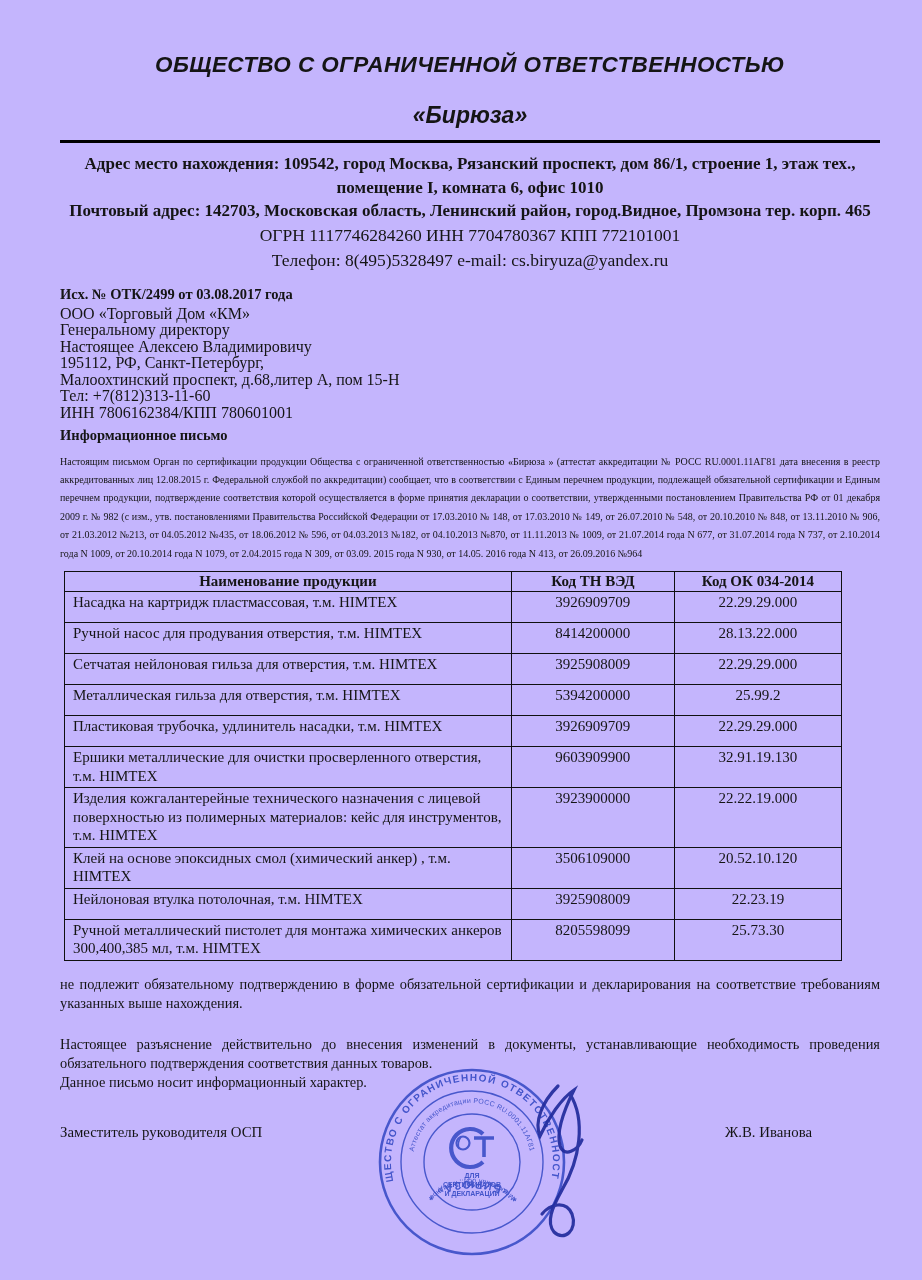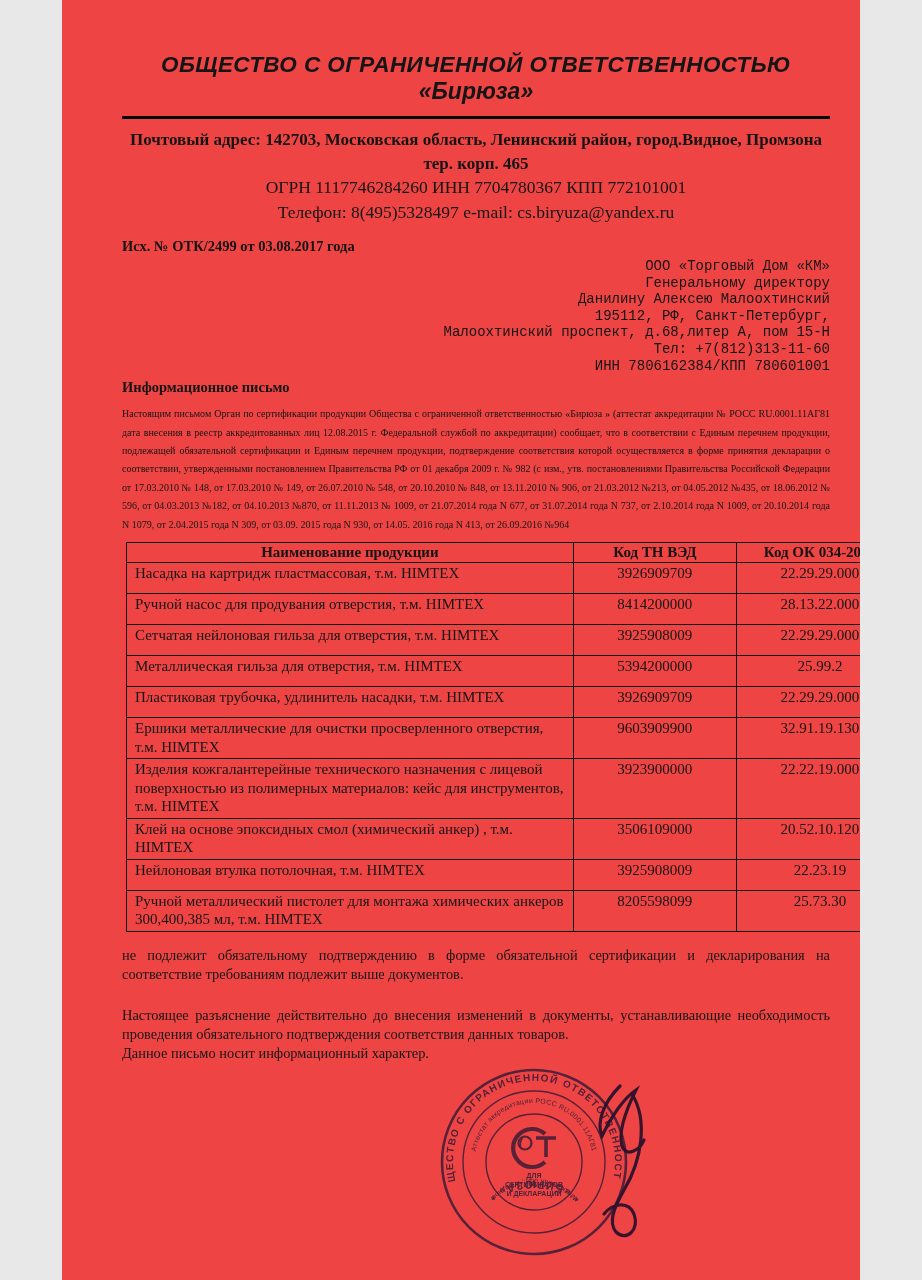--- a/index.html
+++ b/index.html
@@ -1,46 +1,46 @@
 <!DOCTYPE html>
 <html><head>
 <meta charset="utf-8">
 <style>
   html,body { margin:0; padding:0; background:#e8e8e8; }
   .page {
     position:relative;
-    width:798px; height:1280px;
+    width:922px; height:1280px;
     margin:0 auto;
     box-sizing:border-box;
-    padding:52px 30px 0 60px;
-    background:#ef4444;
+    padding:52px 42px 0 60px;
+    background:#c4b5fd;
     font-family:"Liberation Serif", serif;
     color:#151515;
     overflow:hidden;
   }
   
   .org-type {
     text-align:center;
     font-family:"Liberation Sans", sans-serif;
     font-style:italic; font-weight:bold;
     font-size:22.5px; letter-spacing:0.4px;
   }
   .org-name {
     text-align:center;
     font-family:"Liberation Sans", sans-serif;
     font-style:italic; font-weight:bold;
-    font-size:23px; margin-top:0;
+    font-size:23px; margin-top:24px;
   }
   .head-rule { border:none; border-top:3.2px solid #000; margin:11px 0 9px 0; }
   .addr { text-align:center; font-weight:bold; font-size:17px; line-height:23.5px; }
   .reg-block { text-align:center; font-weight:normal; font-size:17.5px; line-height:25px; }
   
   .meta { margin-top:13px; }
   .outgoing { font-weight:bold; font-size:14.5px; }
-  .recipient { text-align:right; font-size:14px; line-height:16.6px; margin-top:3px;font-family:Liberation Mono, monospace; }
+  .recipient { font-size:16px; line-height:16.6px; margin-top:3px; }
   .subject { text-align:left; font-weight:bold; font-size:14.5px; margin-top:5px; }
   
   .body-text {
     margin-top:9px; font-size:10px; line-height:18.4px;
     text-align:justify; text-align-last:left;
   }
   
   table.products {
     width:778px; margin:8px 0 0 4px;
     border-collapse:collapse; table-layout:fixed;
@@ -77,32 +77,33 @@
   .stamp-text { font-family:"Liberation Sans", sans-serif; }
 </style>
 </head>
 <body>
 
 <div class="page">
 
   <div class="org-type">ОБЩЕСТВО С ОГРАНИЧЕННОЙ ОТВЕТСТВЕННОСТЬЮ</div>
   <div class="org-name">«Бирюза»</div>
   <hr class="head-rule">
+  <div class="addr">Адрес место нахождения: 109542, город Москва, Рязанский проспект, дом 86/1, строение 1, этаж тех., помещение I, комната 6, офис 1010</div>
   <div class="addr">Почтовый адрес: 142703, Московская область, Ленинский район, город.Видное, Промзона тер. корп. 465</div>
   <div class="reg-block">
     <div>ОГРН 1117746284260 ИНН 7704780367 КПП 772101001</div>
     <div>Телефон: 8(495)5328497 e-mail: cs.biryuza@yandex.ru</div>
   </div>
 
   <div class="meta">
     <div class="outgoing">Исх. № ОТК/2499 от 03.08.2017 года</div>
     <div class="recipient">
         <div>ООО «Торговый Дом «КМ»</div>
         <div>Генеральному директору</div>
-        <div>Данилину Алексею Малоохтинский</div>
+        <div>Настоящее Алексею Владимировичу</div>
         <div>195112, РФ, Санкт-Петербург,</div>
         <div>Малоохтинский проспект, д.68,литер А, пом 15-Н</div>
         <div>Тел: +7(812)313-11-60</div>
         <div>ИНН 7806162384/КПП 780601001</div>
       </div>
   </div>
 
   <div class="subject">Информационное письмо</div>
 
   <div class="body-text">Настоящим письмом Орган по сертификации продукции Общества с ограниченной ответственностью «Бирюза » (аттестат аккредитации № РОСС RU.0001.11АГ81 дата внесения в реестр аккредитованных лиц 12.08.2015 г. Федеральной службой по аккредитации) сообщает, что в соответствии с Единым перечнем продукции, подлежащей обязательной сертификации и Единым перечнем продукции, подтверждение соответствия которой осуществляется в форме принятия декларации о соответствии, утвержденными постановлением Правительства РФ от 01 декабря 2009 г. № 982 (с изм., утв. постановлениями Правительства Российской Федерации от 17.03.2010 № 148, от 17.03.2010 № 149, от 26.07.2010 № 548, от 20.10.2010 № 848, от 13.11.2010 № 906, от 21.03.2012 №213, от 04.05.2012 №435, от 18.06.2012 № 596, от 04.03.2013 №182, от 04.10.2013 №870, от 11.11.2013 № 1009, от 21.07.2014 года N 677, от 31.07.2014 года N 737, от 2.10.2014 года N 1009, от 20.10.2014 года N 1079, от 2.04.2015 года N 309, от 03.09. 2015 года N 930, от 14.05. 2016 года N 413, от 26.09.2016 №964</div>
@@ -168,25 +169,29 @@
         </tr>
         <tr>
           <td class="name">Ручной металлический пистолет для монтажа химических анкеров 300,400,385 мл, т.м. HIMTEX</td>
           <td class="code">8205598099</td>
           <td class="code">25.73.30</td>
         </tr>
       </tbody>
   </table>
 
   <div class="closing">
-      <p>не подлежит обязательному подтверждению в форме обязательной сертификации и декларирования на соответствие требованиям подлежит выше документов.</p>
+      <p>не подлежит обязательному подтверждению в форме обязательной сертификации и декларирования на соответствие требованиям указанных выше нахождения.</p>
       <p>Настоящее разъяснение действительно до внесения изменений в документы, устанавливающие необходимость проведения обязательного подтверждения соответствия данных товаров.</p>
       <p>Данное письмо носит информационный характер.</p>
     </div>
 
+  <div class="sign-row">
+    <div class="sign-pos">Заместитель руководителя ОСП</div>
+    <div class="sign-name">Ж.В. Иванова</div>
+  </div>
 
   <div class="stamp-wrap">
     <svg viewBox="0 0 260 212" xmlns="http://www.w3.org/2000/svg">
       <g stroke="#3a5fc4" fill="none" opacity="0.82">
         <circle cx="110" cy="106" r="92" stroke-width="2.6"></circle>
         <circle cx="110" cy="106" r="71" stroke-width="1.4"></circle>
         <circle cx="110" cy="106" r="48" stroke-width="1.4"></circle>
       </g>
       <defs>
         <path id="arcOuterTop" d="M 31.8 127 A 81 81 0 1 1 188.2 127"></path>

